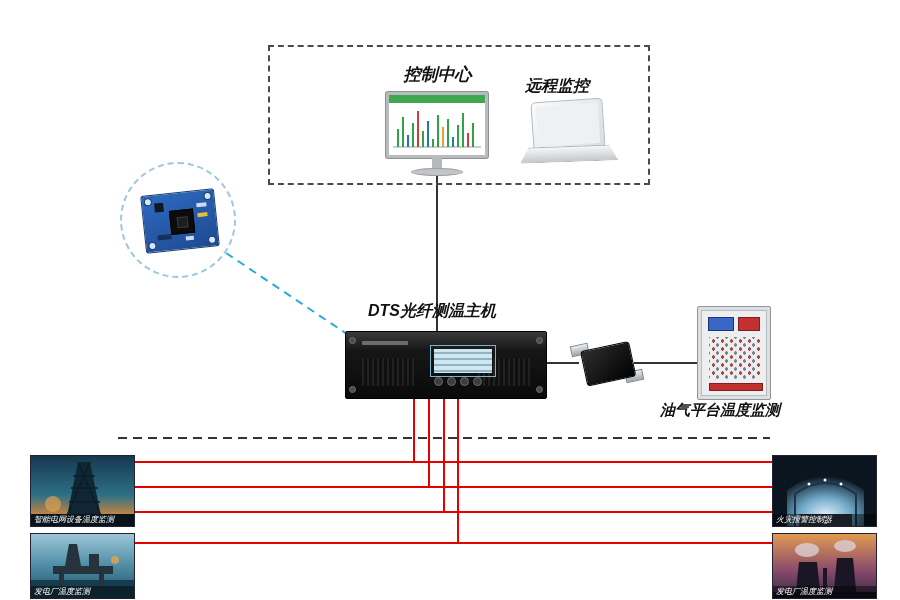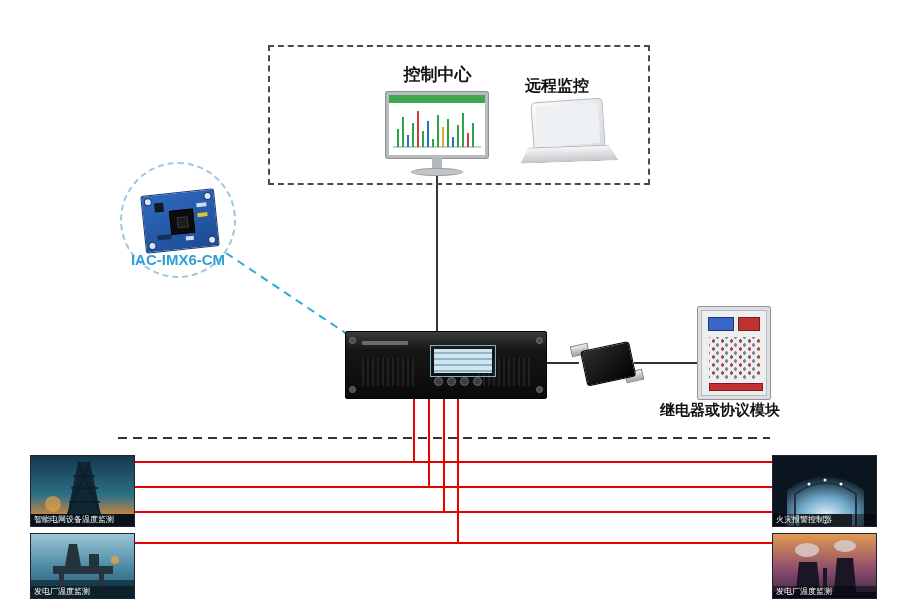--- a/index.html
+++ b/index.html
@@ -1,17 +1,17 @@
 <!DOCTYPE html>
 <html><head>
 <meta charset="utf-8">
 <style>
   html,body{margin:0;padding:0;background:#fff;}
   #canvas{position:relative;width:900px;height:600px;background:#ffffff;overflow:hidden;
-          font-family:"Liberation Sans","DejaVu Sans",sans-serif;color:#1a1a1a;}
+          font-family:"Liberation Sans","DejaVu Sans",sans-serif;color:#1a1a1a;font-style:italic;}
   .lbl{position:absolute;font-weight:bold;color:#111;}
   .center{text-align:center;}
 
   
   .dashed-box{position:absolute;left:268px;top:45px;width:378px;height:136px;border:2px dashed #4a4a4a;}
 
   
   .monitor{position:absolute;left:386px;top:92px;width:102px;}
   .monitor-screen{width:96px;height:60px;background:#ffffff;border:3px solid #b9bcbf;box-shadow:0 0 0 1px #8d9094;border-radius:2px;overflow:hidden;}
   .monitor-neck{width:10px;height:10px;background:#b5b8bb;margin:0 auto;}
@@ -151,22 +151,22 @@
     <div class="hole" style="right:2px;bottom:2px;"></div>
     <div class="chip">
       <div class="chip-core"></div>
     </div>
     <div class="cmp" style="left:12px;top:8px;width:9px;height:9px;background:#101820;"></div>
     <div class="cmp" style="left:54px;top:12px;width:10px;height:4px;"></div>
     <div class="cmp" style="left:54px;top:22px;width:10px;height:4px;background:#e0c23a;"></div>
     <div class="cmp" style="left:12px;top:40px;width:14px;height:5px;background:#16315e;"></div>
     <div class="cmp" style="left:40px;top:44px;width:8px;height:4px;"></div>
   </div>
-  <div class="lbl center" style="left:113px;top:251px;width:130px;font-size:15px;color:#2e9fd8;">IAC-IMX6-CM</div>
-
+
+  <div class="lbl" style="left:368px;top:301px;width:170px;font-size:16px;">DTS光纤测温主机</div>
   <div class="dts">
     <div class="screw" style="left:3px;top:5px;"></div>
     <div class="screw" style="left:3px;bottom:5px;"></div>
     <div class="screw" style="right:3px;top:5px;"></div>
     <div class="screw" style="right:3px;bottom:5px;"></div>
     <div class="dts-textline" style="left:16px;top:9px;width:46px;"></div>
     <div class="dts-vent" style="left:16px;"></div>
     <div class="dts-vent" style="right:16px;"></div>
     <div class="dts-lcd"></div>
     <div class="dts-btn" style="left:88px;"></div>
@@ -182,21 +182,21 @@
   </div>
 
   <div class="fire">
     <div class="fire-inner">
       <div class="fire-lcd"></div>
       <div class="fire-led"></div>
       <div class="fire-buttons"></div>
       <div class="fire-strip"></div>
     </div>
   </div>
-  <div class="lbl center" style="left:645px;top:401px;width:150px;font-size:15px;">继电器或协议模块</div>
+  <div class="lbl center" style="left:645px;top:401px;width:150px;font-size:15px;">油气平台温度监测</div>
 
   <div class="photo" style="left:30px;top:455px;height:72px;">
     <svg width="105" height="72" viewBox="0 0 105 72">
       <defs>
         <linearGradient id="p1g" x1="0" y1="0" x2="0" y2="1">
           <stop offset="0" stop-color="#16384e"></stop>
             <stop offset=".55" stop-color="#2e7187"></stop>
           <stop offset=".82" stop-color="#c8853e"></stop>
             <stop offset="1" stop-color="#5a3a28"></stop>
         </linearGradient>

